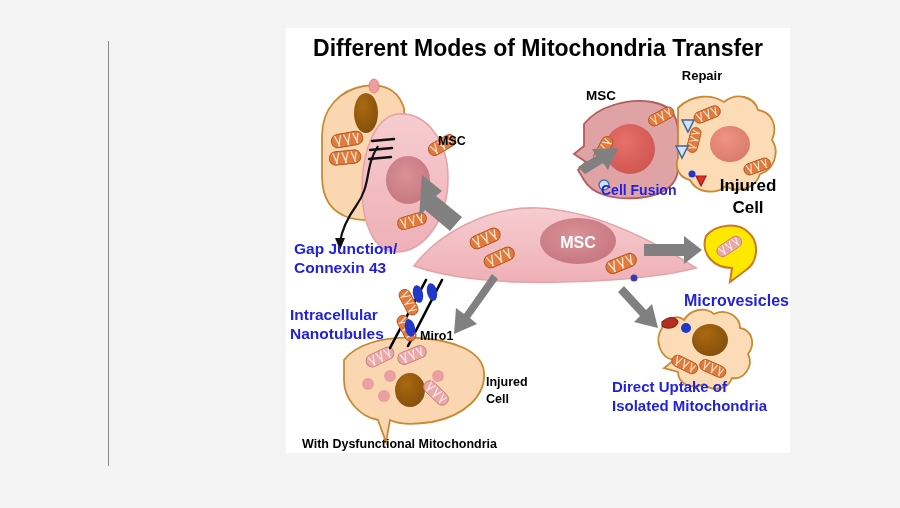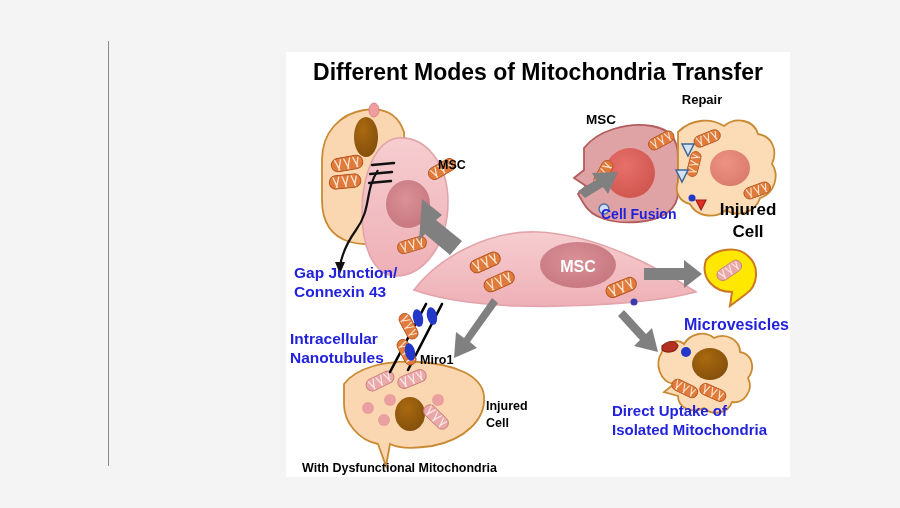--- a/index.html
+++ b/index.html
@@ -8,21 +8,21 @@
     background:#f4f4f4;
     font-family:"Liberation Sans", sans-serif;
     overflow:hidden;
     position:relative;
   }
   #divider-line{
     position:absolute;left:108px;top:41px;width:1px;height:425px;
     background:#8a8a8a;
   }
   #figure-panel{
-    position:absolute;left:286px;top:52px;width:504px;height:425px;
+    position:absolute;left:286px;top:28px;width:504px;height:425px;
     background:#ffffff;
   }
   #figure-svg{display:block;width:504px;height:425px;}
 </style>
 </head>
 <body>
 
 <div id="divider-line"></div>
 
 <div id="figure-panel">

